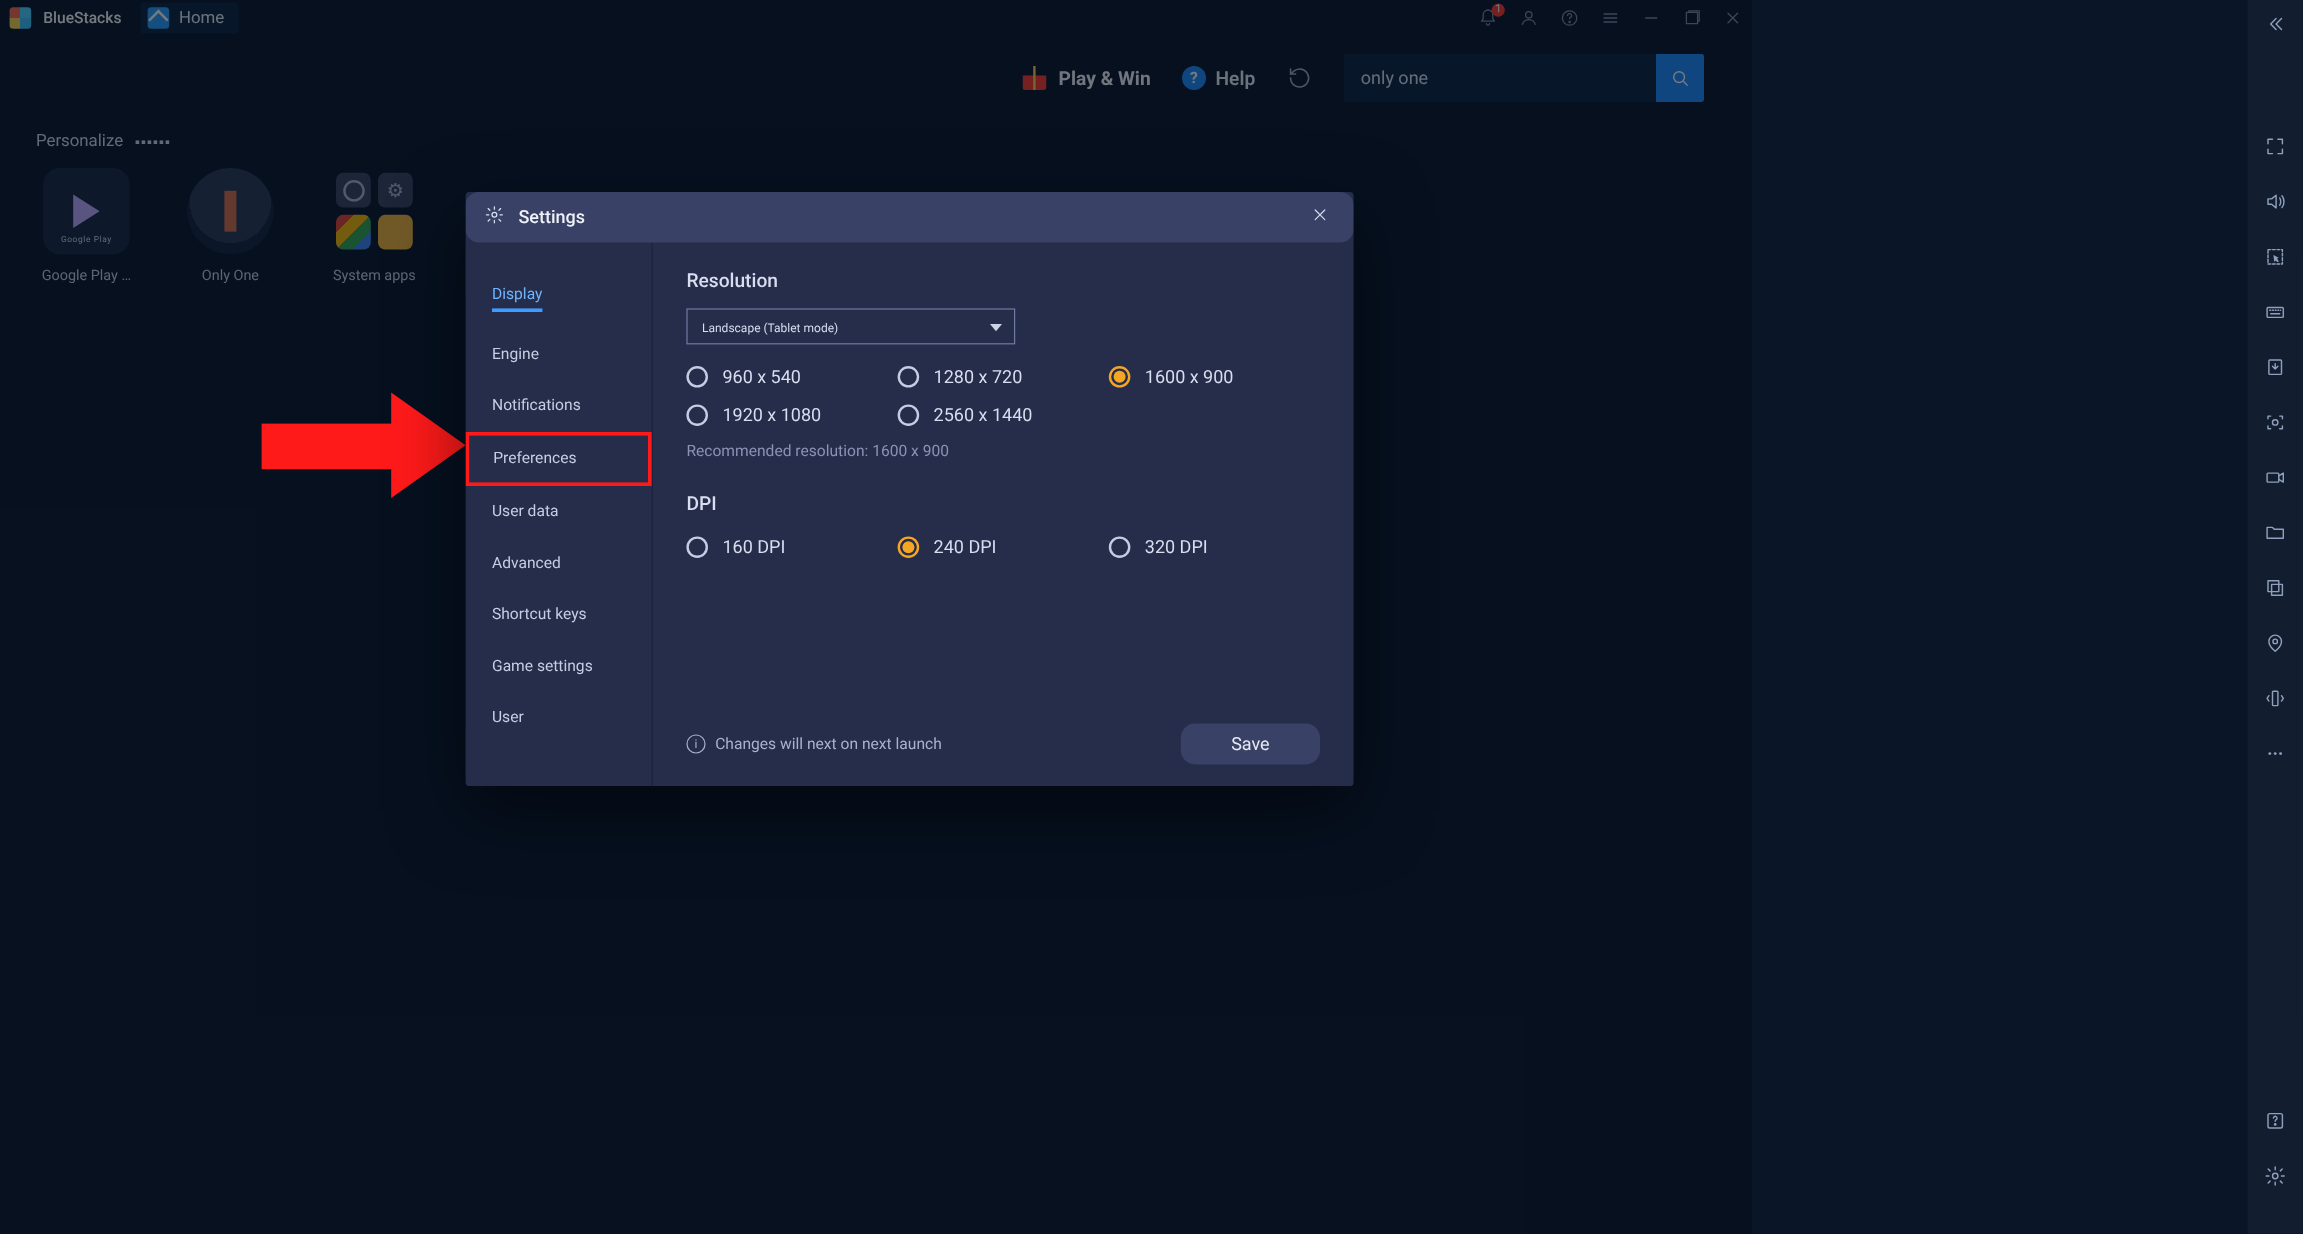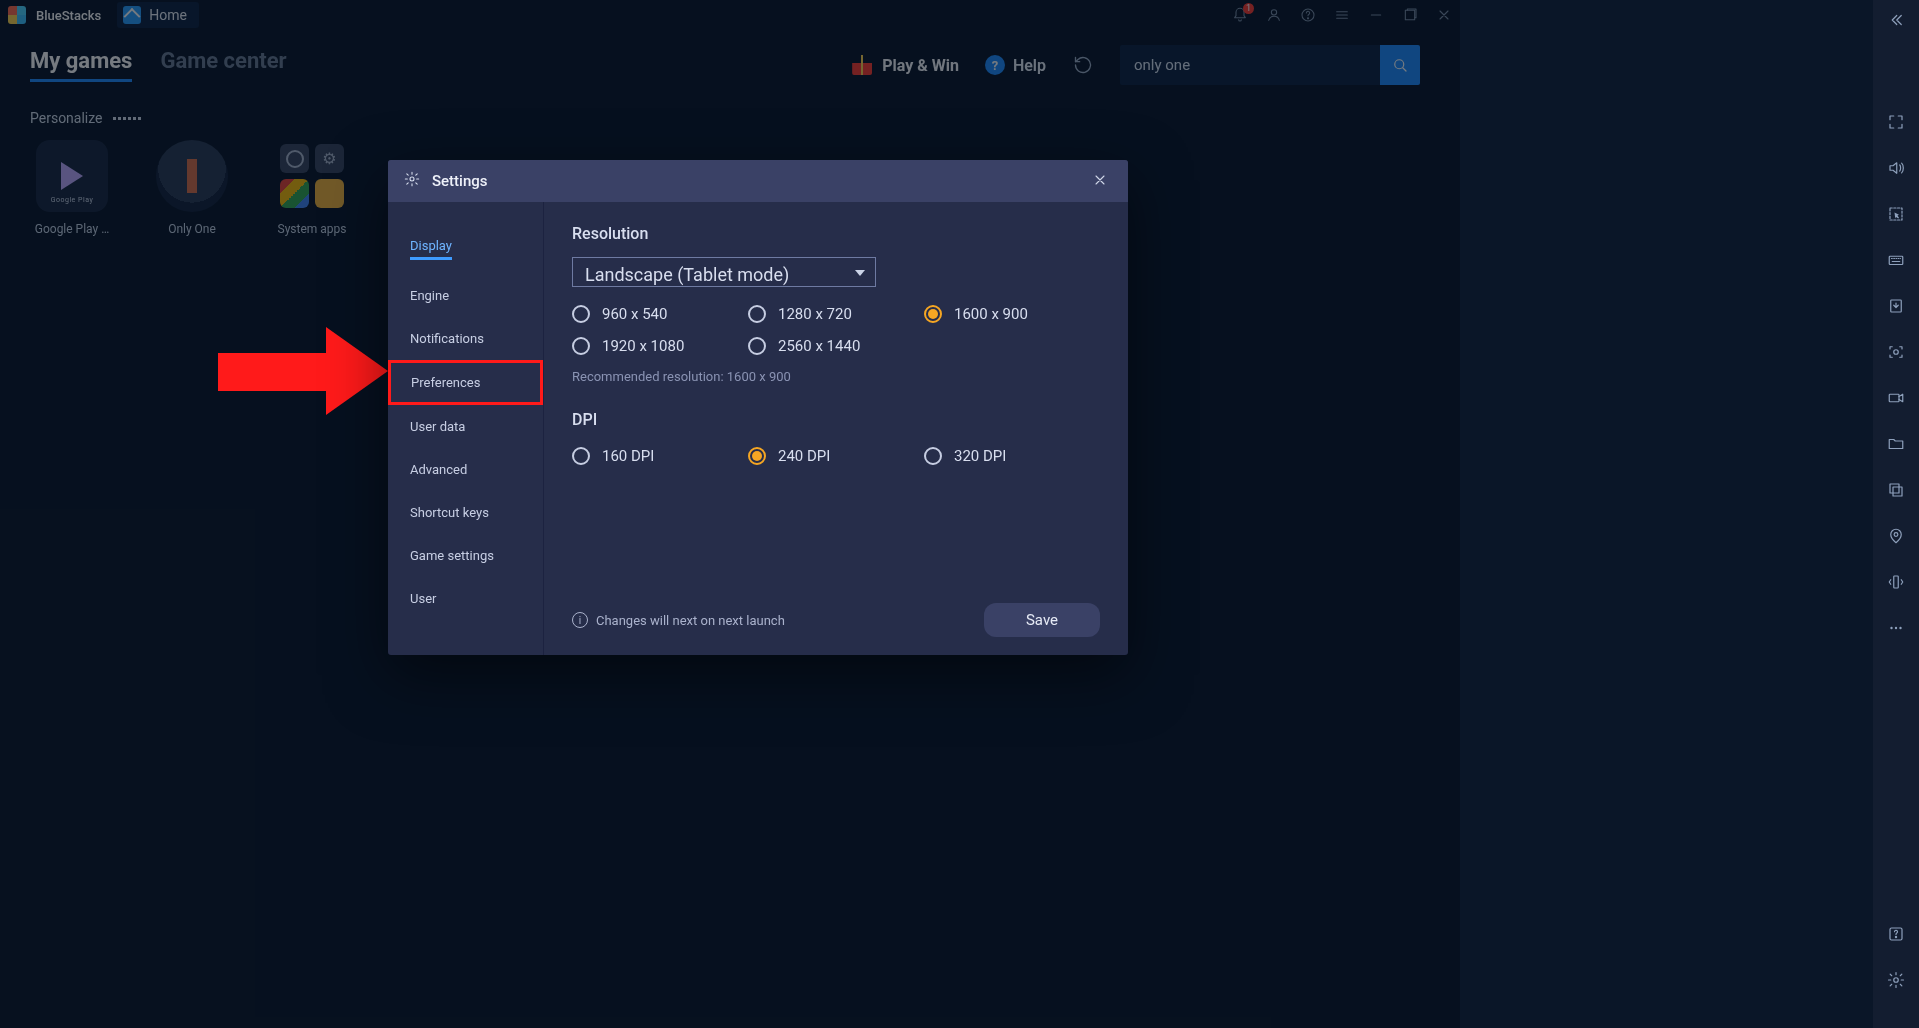--- a/index.html
+++ b/index.html
@@ -71,35 +71,35 @@
   .side-toolbar { position:absolute; right:0; top:0; width:46px; height:1028px; background:#131d30; display:flex; flex-direction:column; align-items:center; padding-top:10px; gap:26px; color:#8ea0bb;}
   .side-toolbar .sico { width:20px; height:20px; display:flex; align-items:center; justify-content:center; cursor:pointer; font-size:16px;}
   .side-toolbar .spacer { flex:1; }
 
   
   .modal {
     position:absolute; left:388px; top:160px; width:740px; height:495px;
     background:#262d4a; border-radius:3px; box-shadow:0 20px 60px rgba(0,0,0,0.5);
     display:flex; flex-direction:column; overflow:hidden;
   }
-  .modal-titlebar { height:42px; background:#3a4166; display:flex; align-items:center; padding:0 16px; gap:12px;}
+  .modal-titlebar { height:42px; background:#3a4166; display:flex; align-items:center; padding:0 16px; gap:12px;border-radius:11px;}
   .modal-titlebar .gear { color:#d7deee; }
   .modal-title { font-size:15px; color:#eef1f9; font-weight:500;}
   .modal-close { margin-left:auto; color:#cfd6e8; font-size:18px; cursor:pointer; padding:4px;}
   .modal-body { flex:1; display:flex; }
 
   .modal-nav { width:178px; border-right:1px solid #1c2240; padding:22px 0; display:flex; flex-direction:column;}
   .mnav-item { padding:12px 20px; font-size:13px; color:#c7cee3; cursor:pointer; border:2px solid transparent;}
   .mnav-item.active { color:#6fb4ff; }
   .mnav-item.active .mnav-label { display:inline-block; padding-bottom:4px; border-bottom:3px solid #3e9bff;}
   .mnav-item.annot-target { border:3px solid #ff1a1a; }
 
   .modal-content { flex:1; padding:22px 28px 18px; display:flex; flex-direction:column; color:#d8deef;}
   .section-title { font-size:16px; font-weight:500; margin-bottom:14px;}
-  .res-select { width:304px; height:30px; background:transparent; border:1px solid #6e7aa2; color:#d8deef; font-size:18px; padding:4px 30px 0 12px; position:relative; display:flex; align-items:center; cursor:pointer;}
+  .res-select { width:274px; height:30px; background:transparent; border:1px solid #6e7aa2; color:#d8deef; font-size:10px; padding:4px 30px 0 12px; position:relative; display:flex; align-items:center; cursor:pointer;}
   .res-select::after { content:""; position:absolute; right:10px; top:12px; border-left:5px solid transparent;border-right:5px solid transparent;border-top:6px solid #cbd3e7;}
   .radio-grid { margin-top:18px; display:grid; grid-template-columns: 176px 176px 176px; row-gap:14px;}
   .radio-item { display:flex; align-items:center; gap:12px; font-size:15px; cursor:pointer;}
   .radio-circle { width:18px;height:18px;border:2px solid #c6cde2;border-radius:50%; display:flex;align-items:center;justify-content:center;}
   .radio-item.selected .radio-circle { border-color:#f5a623;}
   .radio-item.selected .radio-circle::after { content:""; width:10px;height:10px;background:#f5a623;border-radius:50%;}
   .rec-text { margin-top:14px; font-size:13px; color:#8a93b3;}
   .dpi-section { margin-top:26px;}
   .modal-footer { margin-top:auto; display:flex; align-items:center; gap:10px; padding-top:16px;}
   .info-note { display:flex; align-items:center; gap:8px; color:#aab2cc; font-size:13px;}
@@ -166,24 +166,20 @@
       </span>
     <span class="tico">
         <svg viewBox="0 0 24 24" width="16" height="16">
           <path d="M6 6l12 12M18 6L6 18"></path>
         </svg>
       </span>
   </div>
 </div>
 
 <div class="headerrow">
-  <div class="nav-tabs">
-    <div class="nav-tab active">My games</div>
-    <div class="nav-tab">Game center</div>
-  </div>
   <div class="headerrow-right">
     <div class="playwin">
       <span class="gift-icon"></span>
       <span>Play &amp; Win</span>
     </div>
     <div class="help-item">
       <span class="help-q">?</span>
       <span>Help</span>
     </div>
     <div class="reload-icn">

